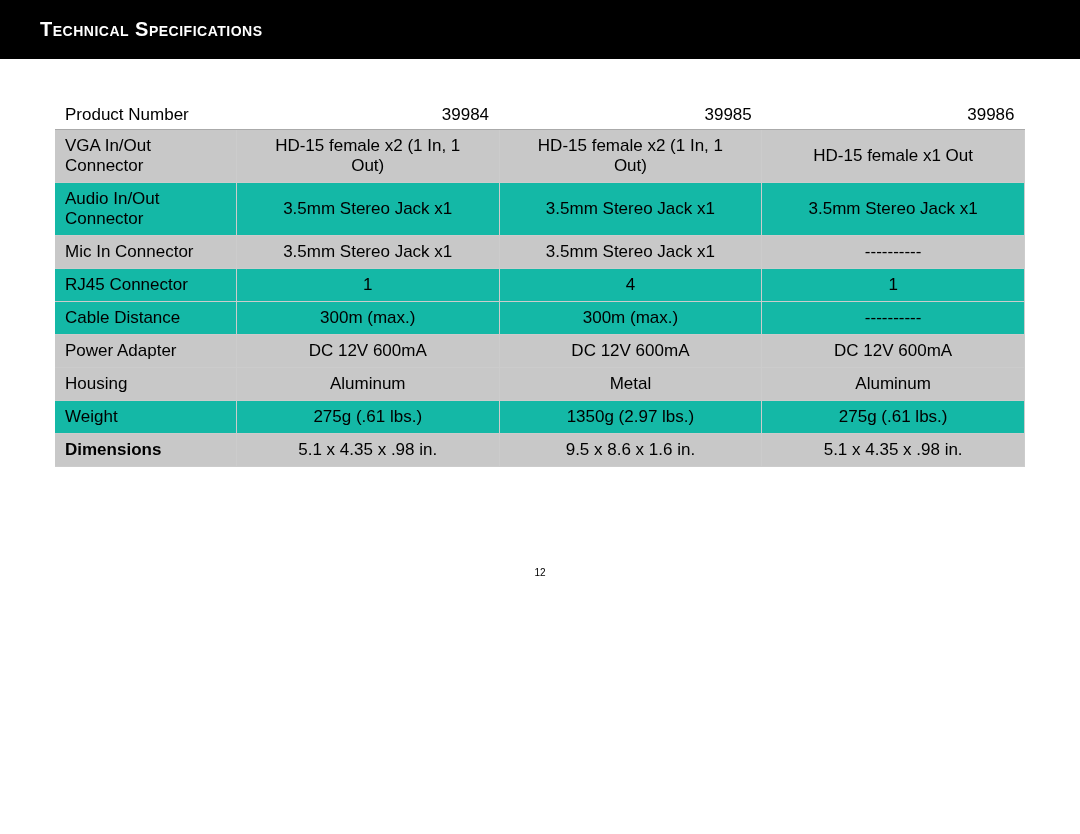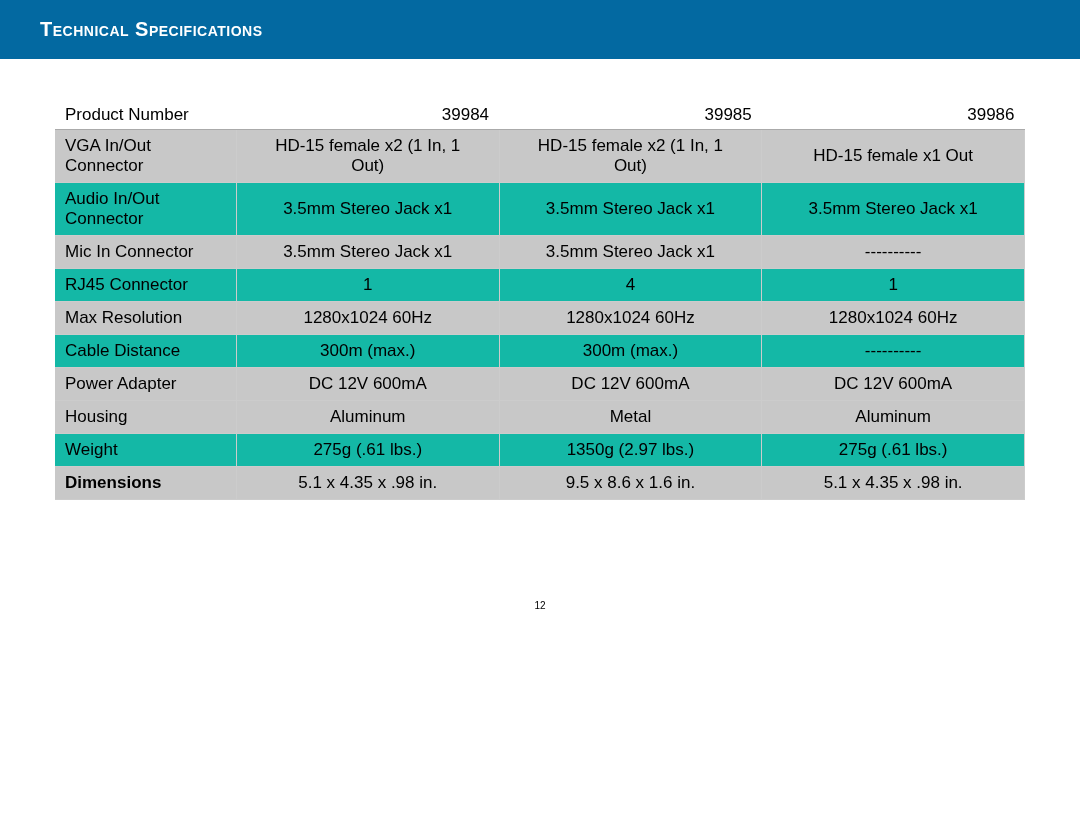--- a/index.html
+++ b/index.html
@@ -13,21 +13,21 @@
     }
 
     .page-container {
       width: 1080px;
       min-height: 834px;
       padding: 0;
       position: relative;
     }
 
     .title-bar {
-      background: #0369a1;
+      background: #000000;
       padding: 18px 40px;
       margin-bottom: 30px;
     }
 
     .title-bar h1 {
       color: #ffffff;
       font-size: 20px;
       font-weight: bold;
       letter-spacing: 0.5px;
       font-variant: small-caps;
@@ -129,26 +129,20 @@
             <td class="col-data" style="white-space: pre-line;">3.5mm Stereo Jack x1</td>
             <td class="col-data" style="white-space: pre-line;">3.5mm Stereo Jack x1</td>
             <td class="col-data" style="white-space: pre-line;">----------</td>
           </tr>
           <tr class="row-white">
             <td class="col-label" style="white-space: pre-line;">RJ45 Connector</td>
             <td class="col-data" style="white-space: pre-line;">1</td>
             <td class="col-data" style="white-space: pre-line;">4</td>
             <td class="col-data" style="white-space: pre-line;">1</td>
           </tr>
-          <tr class="row-shaded">
-            <td class="col-label" style="white-space: pre-line;">Max Resolution</td>
-            <td class="col-data" style="white-space: pre-line;">1280x1024 60Hz</td>
-            <td class="col-data" style="white-space: pre-line;">1280x1024 60Hz</td>
-            <td class="col-data" style="white-space: pre-line;">1280x1024 60Hz</td>
-          </tr>
           <tr class="row-white">
             <td class="col-label" style="white-space: pre-line;">Cable Distance</td>
             <td class="col-data" style="white-space: pre-line;">300m (max.)</td>
             <td class="col-data" style="white-space: pre-line;">300m (max.)</td>
             <td class="col-data" style="white-space: pre-line;">----------</td>
           </tr>
           <tr class="row-shaded">
             <td class="col-label" style="white-space: pre-line;">Power Adapter</td>
             <td class="col-data" style="white-space: pre-line;">DC 12V 600mA</td>
             <td class="col-data" style="white-space: pre-line;">DC 12V 600mA</td>

